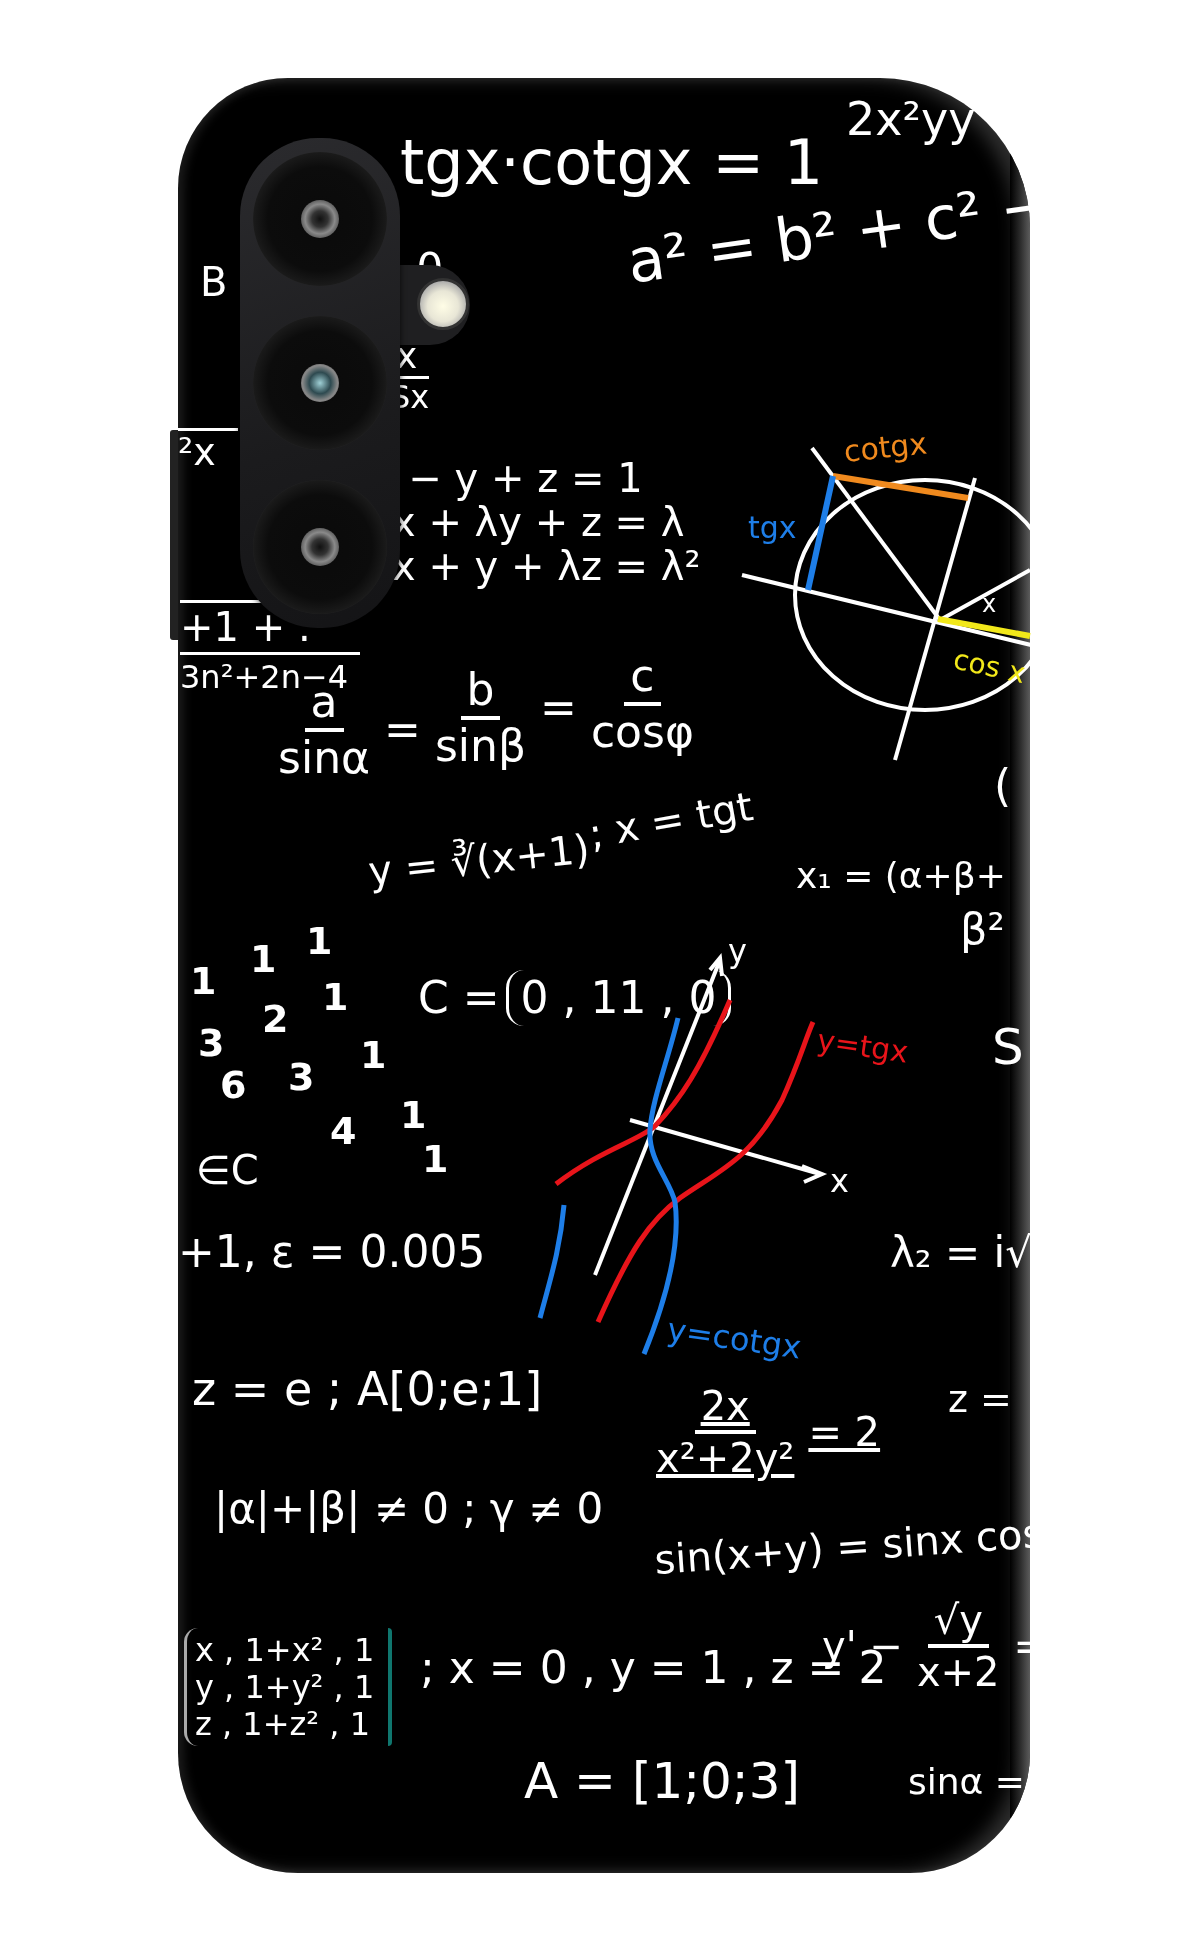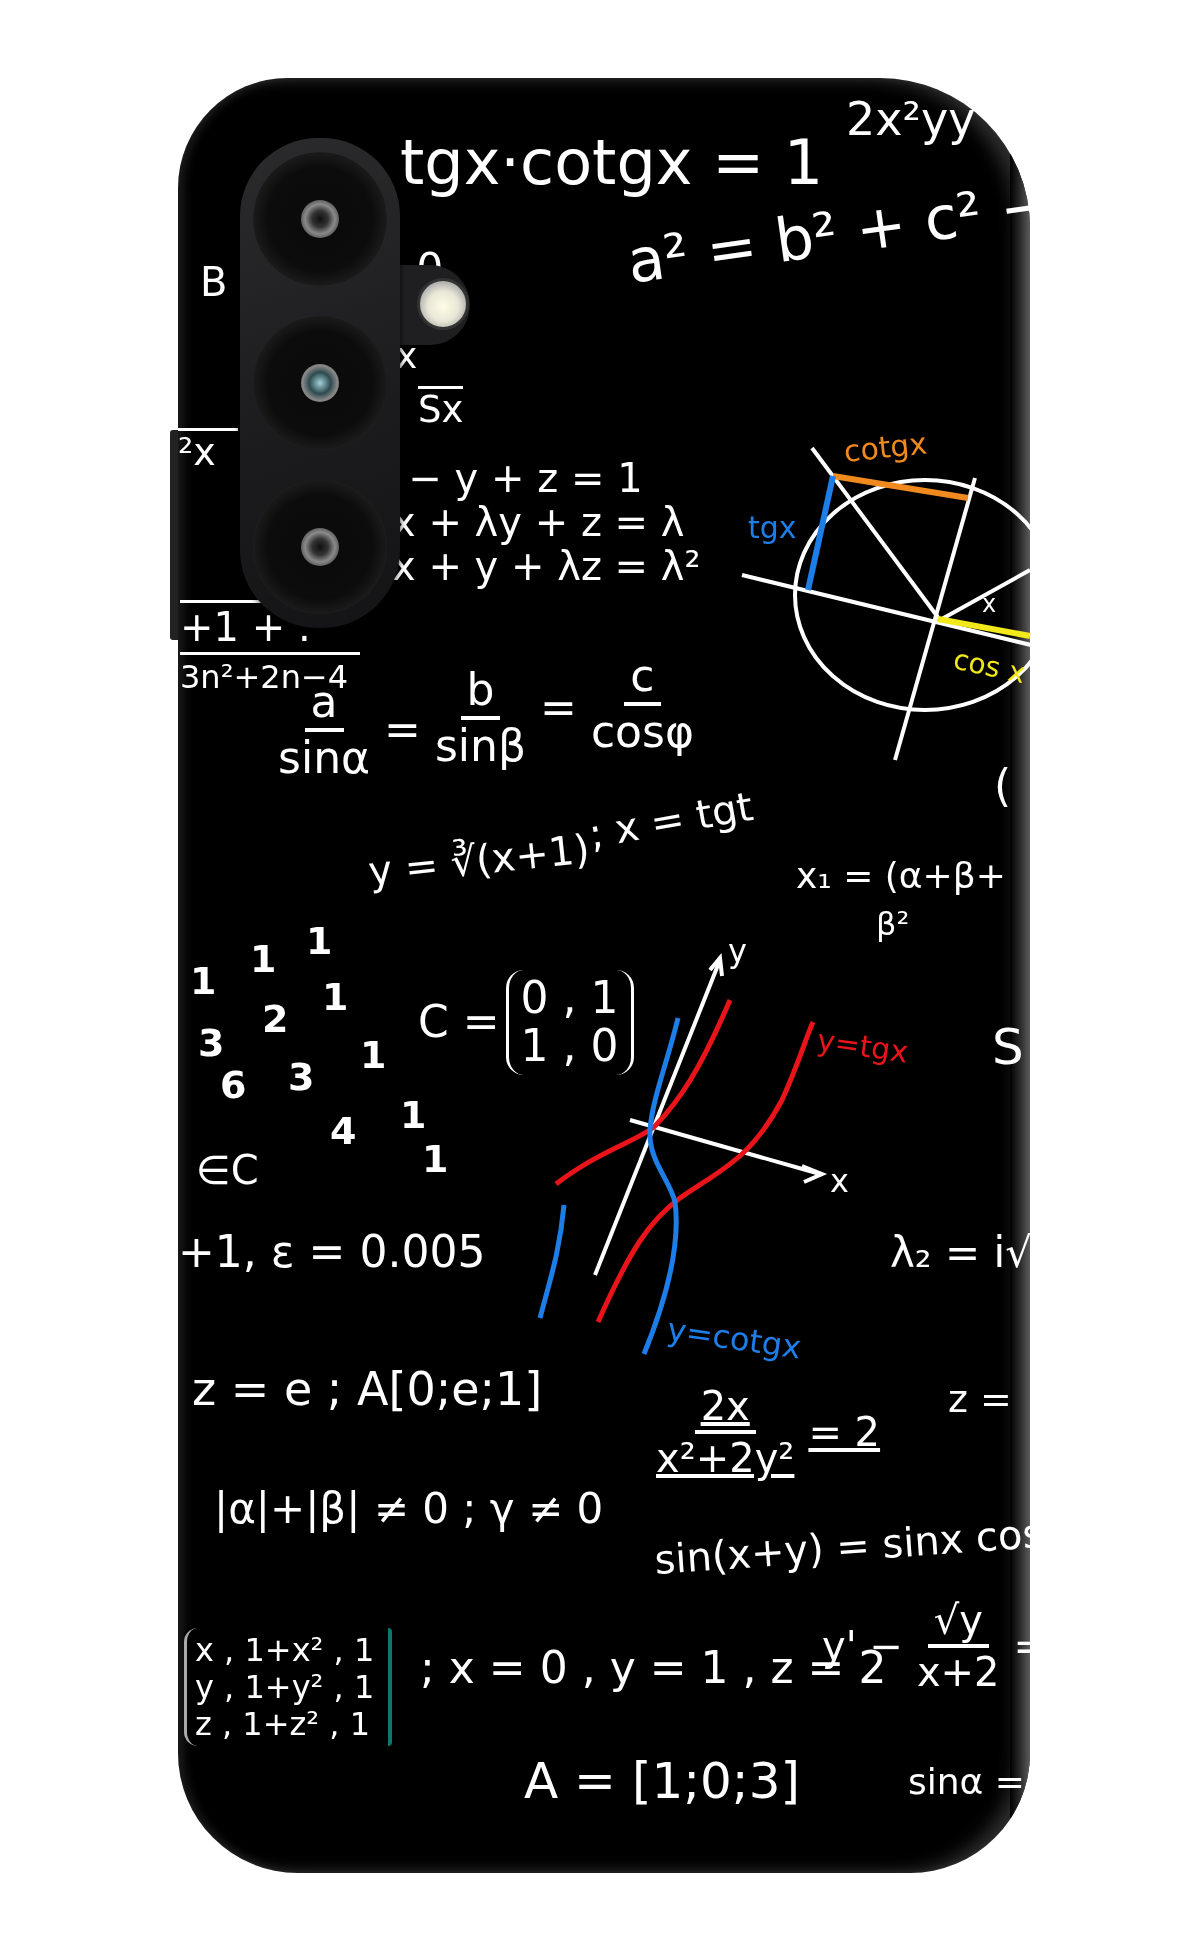--- a/index.html
+++ b/index.html
@@ -60,21 +60,21 @@
   <div class="edge-right"></div>
 </div>
 
 <div class="f" style="left:400px; top:132px; font-size:62px;">tgx·cotgx = 1</div>
 <div class="f" style="left:846px; top:96px; font-size:46px;">2x²yy'</div>
 <div class="f" style="left:348px; top:248px; font-size:42px; white-space:pre;">-1  0
     2)</div>
 <div class="f" style="left:200px; top:262px; font-size:40px;">B</div>
 <div class="f" style="left:632px; top:232px; font-size:60px; transform:rotate(-8deg); transform-origin:left bottom;">a² = b² + c² − 2</div>
 <div class="f" style="left:396px; top:338px; font-size:36px;">x</div>
-<div class="f" style="left:390px; top:386px; font-size:37px; border-top:3px solid #fff; padding-top:2px;margin-left:28px;">Sx</div>
+<div class="f" style="left:390px; top:376px; font-size:32px; border-top:3px solid #fff; padding-top:2px;">Sx</div>
 <div class="f" style="left:178px; top:428px; font-size:38px; border-top:3px solid #fff; padding-top:2px; width:60px;">²x</div>
 
 <div class="f" style="left:372px; top:458px; font-size:40px;">x − y + z = 1</div>
 <div class="f" style="left:392px; top:502px; font-size:40px;">x + λy + z = λ</div>
 <div class="f" style="left:392px; top:546px; font-size:40px;">x + y + λz = λ²</div>
 
 <div class="f" style="left:180px; top:600px; font-size:40px; border-top:3px solid #fff; padding-top:4px; width:140px;">+1 + .</div>
 <div class="f" style="left:180px; top:652px; font-size:32px; border-top:3px solid #fff; padding-top:6px; width:180px;">3n²+2n−4</div>
 
 <div class="f" style="left:272px; top:680px; font-size:44px; display:flex; align-items:center; gap:8px;">
@@ -91,42 +91,42 @@
   <span class="frac" style="transform:translateY(-26px);">
     <span class="num">c</span>
     <span class="den">cosφ</span>
   </span>
 </div>
 
 <div class="f" style="left:368px; top:840px; font-size:40px; transform:rotate(-6deg);">y = ∛(x+1)</div>
 <div class="f" style="left:588px; top:800px; font-size:40px; transform:rotate(-10deg);">; x = tgt</div>
 
 <div class="f" style="left:796px; top:858px; font-size:36px;">x₁ = (α+β+</div>
-<div class="f" style="left:876px; top:908px; font-size:32px;">β²</div>
+<div class="f" style="left:960px; top:908px; font-size:43px;">β²</div>
 <div class="f" style="left:994px; top:764px; font-size:44px;">(</div>
 <div class="f" style="left:992px; top:1022px; font-size:50px;">S</div>
 
 <div>
   <div class="f" style="left:190px; top:962px; font-size:38px; font-weight:bold;">1</div>
   <div class="f" style="left:250px; top:940px; font-size:38px; font-weight:bold;">1</div>
   <div class="f" style="left:306px; top:922px; font-size:38px; font-weight:bold;">1</div>
   <div class="f" style="left:322px; top:978px; font-size:38px; font-weight:bold;">1</div>
   <div class="f" style="left:262px; top:1000px; font-size:38px; font-weight:bold;">2</div>
   <div class="f" style="left:360px; top:1036px; font-size:38px; font-weight:bold;">1</div>
   <div class="f" style="left:198px; top:1024px; font-size:38px; font-weight:bold;">3</div>
   <div class="f" style="left:288px; top:1058px; font-size:38px; font-weight:bold;">3</div>
   <div class="f" style="left:220px; top:1066px; font-size:38px; font-weight:bold;">6</div>
   <div class="f" style="left:400px; top:1096px; font-size:38px; font-weight:bold;">1</div>
   <div class="f" style="left:330px; top:1112px; font-size:38px; font-weight:bold;">4</div>
   <div class="f" style="left:422px; top:1140px; font-size:38px; font-weight:bold;">1</div>
 </div>
 
 <div class="f" style="left:418px; top:970px; font-size:44px; display:flex; align-items:center; gap:6px;">
   <span>C =</span>
-  <span style="display:inline-flex; flex-direction:column; border-left:3px solid #fff; border-right:3px solid #fff; border-radius:18px; padding:4px 12px; line-height:1.1;">
+  <span style="display:inline-flex; flex-direction:row; border-left:3px solid #fff; border-right:3px solid #fff; border-radius:18px; padding:4px 12px; line-height:1.1;">
     <span>0 , 1</span>
     <span>1 , 0</span>
   </span>
 </div>
 
 <div class="f" style="left:196px; top:1150px; font-size:40px;">∈C</div>
 <div class="f" style="left:178px; top:1230px; font-size:44px;">+1, ε = 0.005</div>
 <div class="f" style="left:890px; top:1232px; font-size:42px;">λ₂ = i√</div>
 
 <div class="f" style="left:192px; top:1366px; font-size:46px;">z = e ; A[0;e;1]</div>

